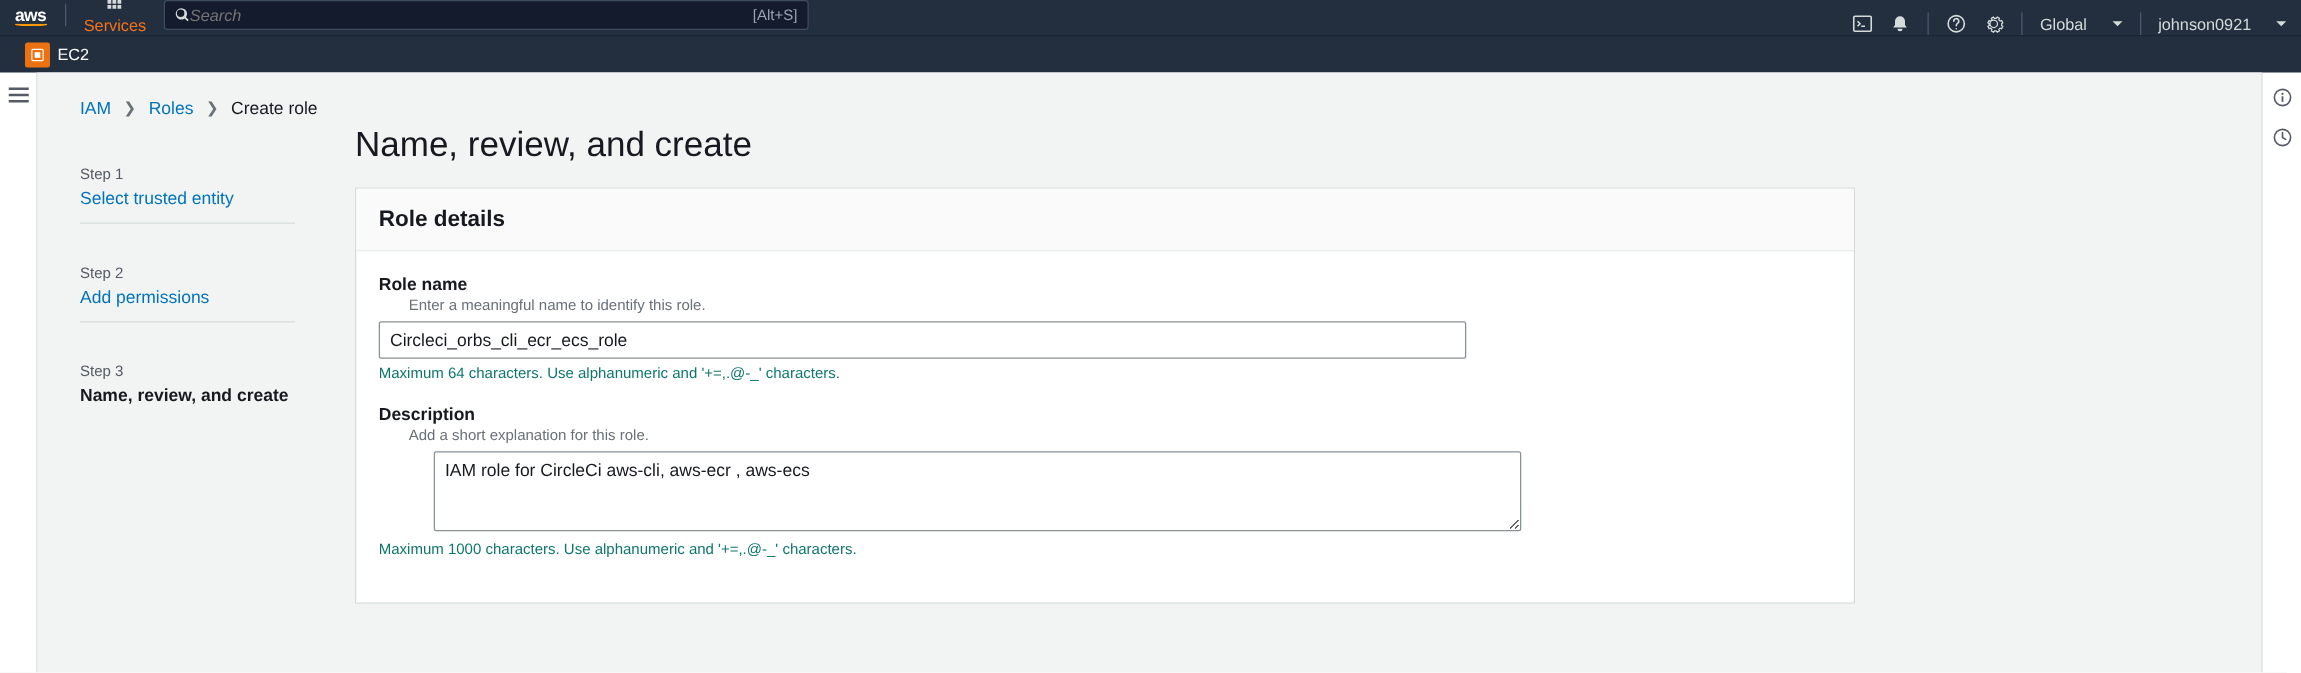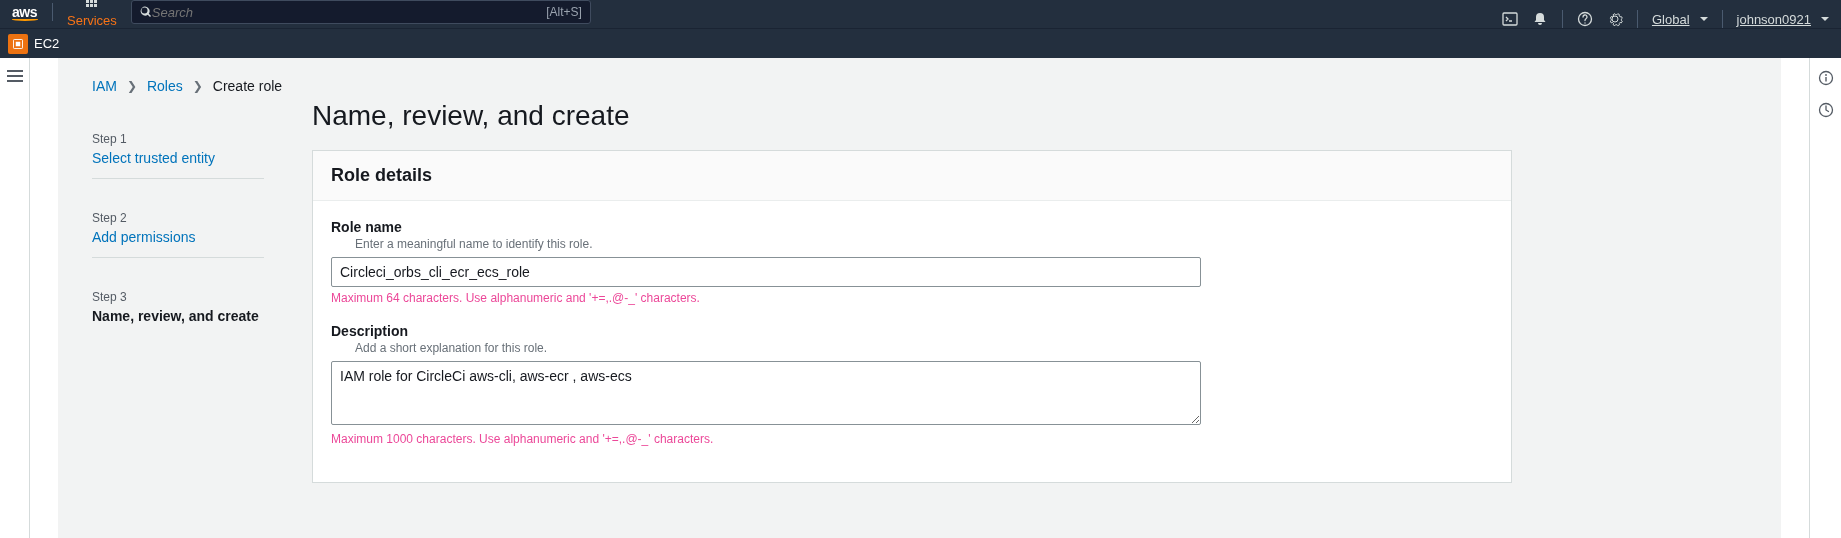--- a/index.html
+++ b/index.html
@@ -7,34 +7,34 @@
   
   .topnav { background:#232f3e; color:#d5dbdb; height:28px; display:flex; align-items:flex-end; padding:0 12px; justify-content:space-between; }
   .topnav-left, .topnav-right { display:flex; align-items:center; gap:14px; }
   .divider { width:1px; height:18px; background:#4a5a6f; }
   .aws-logo { font-weight:bold; color:#ff9900; font-size:14px; letter-spacing:-0.5px; }
   .aws-logo .a { color:#fff; }
   .aws-logo-swoosh { display:block; height:3px; width:26px; border-bottom:2px solid #ff9900; border-radius:0 0 50% 50%; margin-top:-2px;}
   .services-btn { display:flex; align-items:center; gap:6px; font-size:13px; color:#f97316; cursor:pointer;flex-direction:column;}
   .grid-icon { display:grid; grid-template-columns:repeat(3,3px); grid-template-rows:repeat(3,3px); gap:1px;}
   .grid-icon span{ background:#d5dbdb; width:3px; height:3px;}
-  .search-wrap { position:relative; display:flex; align-items:center; background:#141b2d; border:1px solid #3f4b5e; border-radius:3px; height:24px; width:460px; padding:0 8px;}
+  .search-wrap { position:relative; display:flex; align-items:center; background:#141b2d; border:1px solid #3f4b5e; border-radius:3px; height:24px; width:516px; padding:0 8px;}
   .search-wrap input { background:transparent; border:none; outline:none; color:#d5dbdb; font-style:italic; flex:1; font-size:13px;}
   .search-shortcut { color:#9aa3af; font-size:12px;}
   .search-icon { width:12px; height:12px; fill:#d5dbdb;}
   .nav-icon { width:16px; height:16px; fill:#d5dbdb; cursor:pointer;}
-  .nav-drop { display:flex; align-items:center; gap:10px; font-size:13px; color:#d5dbdb; cursor:pointer;text-decoration:underline;}
+  .nav-drop { display:flex; align-items:center; gap:20px; font-size:13px; color:#d5dbdb; cursor:pointer;}
   .caret-down { width:0;height:0;border-left:4px solid transparent;border-right:4px solid transparent;border-top:4px solid #d5dbdb;}
   
-  .servicebar { background:#232f3e; height:30px; display:flex; align-items:center; padding:0 8px; border-top:1px solid #1a2433;}
+  .servicebar { background:#232f3e; height:30px; display:flex; align-items:center; padding:0 20px; border-top:1px solid #1a2433;}
   .ec2-chip { display:flex; align-items:center; gap:6px; font-size:13px; color:#fff;}
   .ec2-icon { width:20px;height:20px;background:#ec7211;border-radius:2px;display:flex;align-items:center;justify-content:center;}
   .ec2-icon svg{width:12px;height:12px;fill:#fff;}
   
-  .page-outer { display:flex; height:calc(538px - 58px);gap:28px; }
+  .page-outer { display:flex; height:calc(538px - 58px); }
   .left-rail { width:30px; border-right:1px solid #d5dbdb; display:flex; justify-content:center; padding-top:12px;}
   .hamburger { width:16px;height:12px;display:flex;flex-direction:column;justify-content:space-between;cursor:pointer;}
   .hamburger span{height:2px;background:#545b64;}
   .content-area { flex:1; background:#f2f3f3; padding:20px 20px 20px 34px; overflow:auto;}
   .right-rail { width:32px; border-left:1px solid #d5dbdb; display:flex; flex-direction:column; align-items:center; padding-top:12px; gap:16px;}
   .right-rail svg{ width:16px;height:16px; fill:#545b64; cursor:pointer;}
   
   .breadcrumb { display:flex; align-items:center; gap:10px; font-size:14px; margin-bottom:6px;}
   .breadcrumb a{ color:#0073bb; text-decoration:none; cursor:pointer;}
   .breadcrumb .sep{ color:#687078; font-size:12px;}
@@ -51,22 +51,22 @@
   h1.page-title { font-size:28px; font-weight:400; color:#16191f; margin-bottom:18px;}
   
   .panel { background:#fff; border:1px solid #d5dbdb; }
   .panel-header { padding:14px 18px; border-bottom:1px solid #eaeded; background:#fafafa;}
   .panel-header h2 { font-size:18px; font-weight:700; color:#16191f;}
   .panel-body { padding:18px;}
   .field { margin-bottom:18px;}
   .field-label { font-size:14px; font-weight:700; color:#16191f;}
   .field-sub { font-size:12px; color:#687078; margin-top:2px; margin-bottom:6px;margin-left:24px;}
   .field input, .field textarea { width:870px; max-width:100%; border:1px solid #879196; border-radius:2px; padding:6px 8px; font-size:14px; font-family:inherit; color:#16191f;}
-  .field textarea { height:64px; resize:both;}
-  .field-hint { font-size:12px; color:#ec4899; margin-top:4px;}
+  .field textarea { height:64px; resize:both;margin-left:44px;}
+  .field-hint { font-size:12px; color:#0f766e; margin-top:4px;}
 </style>
 </head>
 <body>
 
 <div class="topnav">
   <div class="topnav-left">
     <div style="cursor:pointer;">
       <span class="aws-logo"><span class="a">aws</span></span>
       <span class="aws-logo-swoosh"></span>
     </div>

